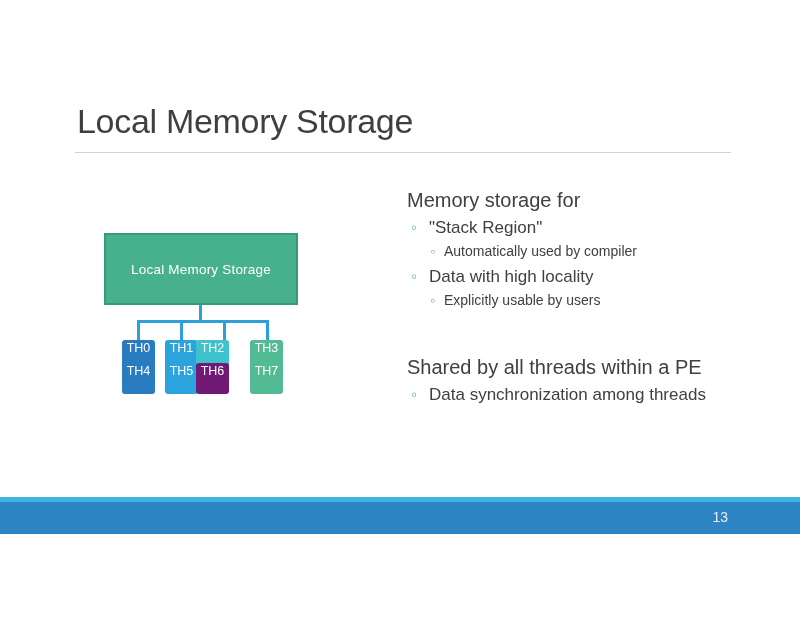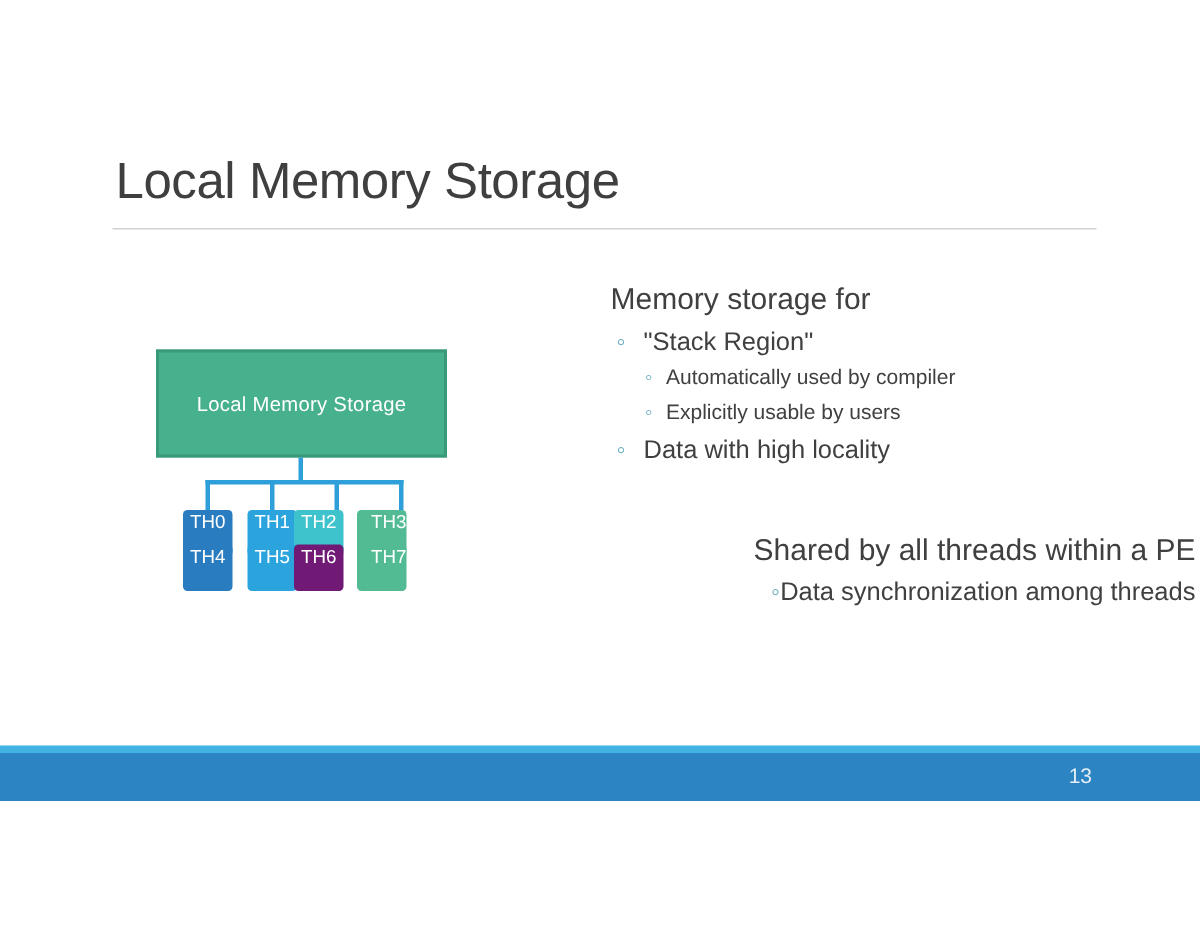--- a/index.html
+++ b/index.html
@@ -67,21 +67,21 @@
     color: #ffffff;
     font-size: 12.5px;
     line-height: 17px;
     text-align: center;
   }
   .row-1 { top: 340px; }
   .row-2 { top: 363px; }
   .col-0 { left: 122px; }
   .col-1 { left: 165px; text-align: center; }
   .col-2 { left: 196px; }
-  .col-3 { left: 238px; text-align: right; }
+  .col-3 { left: 250px; }
 
   
   .content {
     position: absolute;
     left: 407px;
     top: 163px;
     width: 390px;
     color: #404040;
   }
   .content-heading {
@@ -92,21 +92,21 @@
     white-space: nowrap;
     margin-top: 24px;
   }
   .li { white-space: nowrap; }
   .li .bullet { display: inline-block; color: #68aec0; }
   .li .bullet::before { content: "\25E6"; }
   .li-lvl2 { font-size: 17px; line-height: 25px; margin-top: 1px; padding-left: 4px; }
   .li-lvl2 .bullet { width: 18px; }
   .li-lvl3 { font-size: 14px; line-height: 23px; padding-left: 23px; }
   .li-lvl3 .bullet { width: 14px; }
-  .block-2 { margin-top: 42px; text-align: right; }
+  .block-2 { margin-top: 42px; }
 
   
   .footer-stripe {
     position: absolute;
     left: 0;
     top: 497px;
     width: 800px;
     height: 5px;
   }
   .footer-bar {
@@ -162,25 +162,25 @@
 
     <div class="block-1">
       <div class="content-heading">Memory storage for</div>
 
       <div class="li li-lvl2">
         <span class="bullet"></span><span>"Stack Region"</span>
       </div>
       <div class="li li-lvl3">
         <span class="bullet"></span><span>Automatically used by compiler</span>
       </div>
+      <div class="li li-lvl2">
+        <span class="bullet"></span><span>Data with high locality</span>
+      </div>
       <div class="li li-lvl3">
         <span class="bullet"></span><span>Explicitly usable by users</span>
-      </div>
-      <div class="li li-lvl2">
-        <span class="bullet"></span><span>Data with high locality</span>
       </div>
     </div>
 
     <div class="block-2">
       <div class="content-heading">Shared by all threads within a PE</div>
 
       <div class="li li-lvl2">
         <span class="bullet"></span><span>Data synchronization among threads</span>
       </div>
     </div>

